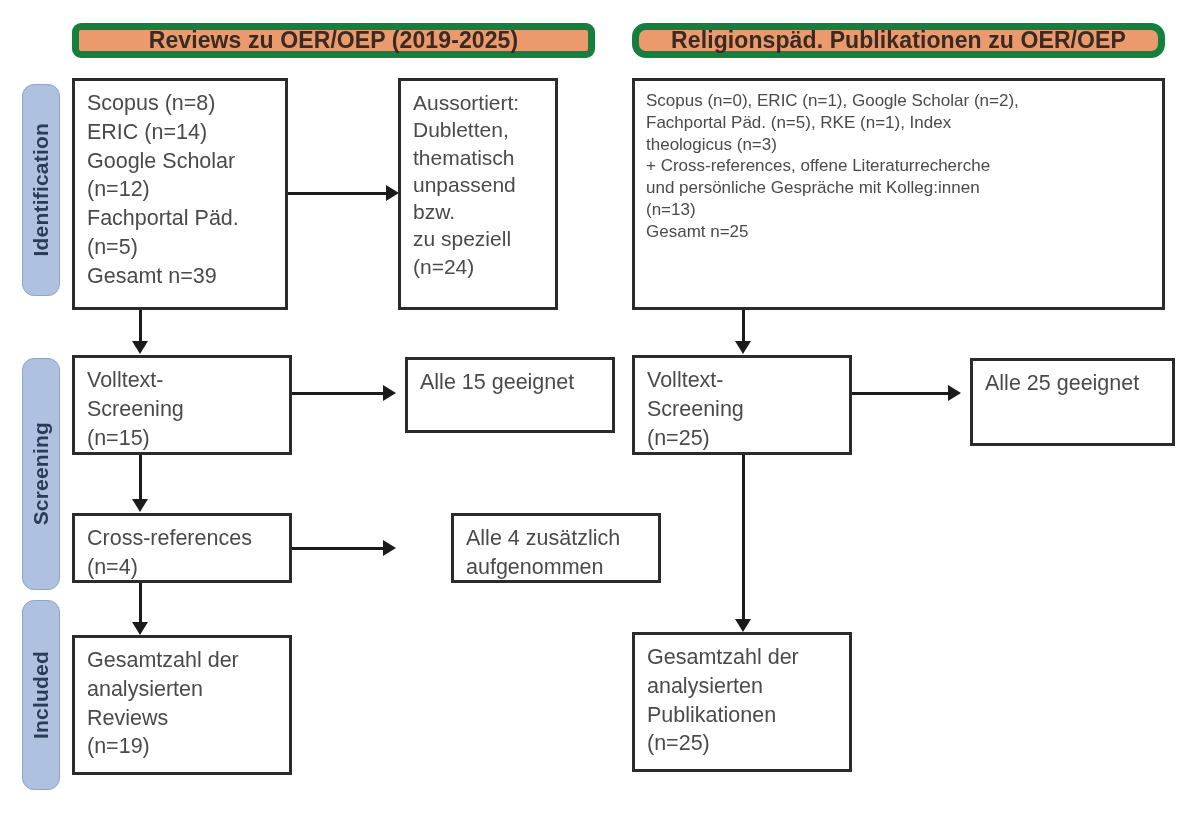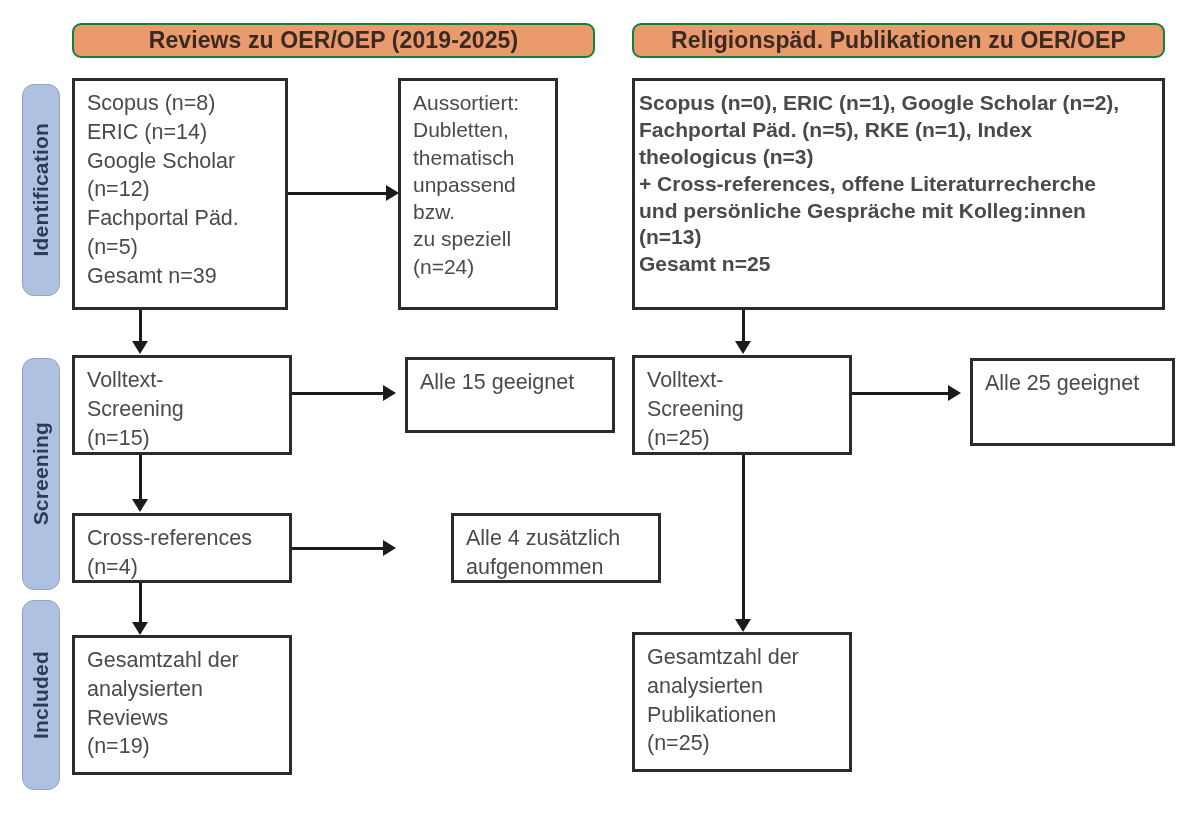--- a/index.html
+++ b/index.html
@@ -15,21 +15,21 @@
     width: 1182px;
     height: 820px;
     background: #ffffff;
     overflow: hidden;
   }
 
   
   .col-header {
     position: absolute;
     background: #eb9a6d;
-    border: 2px solid #15803d;
+    border: 7px solid #15803d;
     border-radius: 9px;
     color: #3a2a22;
     font-size: 23px;
     font-weight: bold;
     letter-spacing: 0.1px;
     display: flex;
     align-items: center;
     justify-content: center;
     text-align: center;
     box-sizing: border-box;
@@ -67,24 +67,23 @@
     font-size: 21.5px;
     line-height: 1.34;
     white-space: pre-line;
     overflow: hidden;
   }
   .box.compact {
     font-size: 21px;
     line-height: 1.3;
   }
   .box.wide {
-    font-size: 21px;
+    font-size: 17px;
     line-height: 1.28;
-    padding: 9px 10px 6px 4px;
-    font-weight: bold;
+    padding: 9px 10px 6px 11px;
   }
 
   
   .line-v, .line-h {
     position: absolute;
     background: #1b1b1b;
   }
   .line-v { width: 3px; }
   .line-h { height: 3px; }
 
@@ -105,21 +104,21 @@
 </style>
 </head>
 <body>
 
 <div id="canvas">
 
   <div class="col-header" style="left:72px; top:23px; width:523px; height:35px;">
     <span>Reviews zu OER/OEP (2019-2025)</span>
   </div>
 
-  <div class="col-header" style="left:632px; top:23px; width:533px; height:35px;">
+  <div class="col-header" style="left:632px; top:23px; width:533px; height:35px;border-radius:14px;">
     <span>Religionspäd. Publikationen zu OER/OEP</span>
   </div>
 
   <div class="stage-bar" style="left:22px; top:84px; width:38px; height:212px;">
     <span>Identification</span>
   </div>
 
   <div class="stage-bar" style="left:22px; top:358px; width:38px; height:232px;">
     <span>Screening</span>
   </div>

